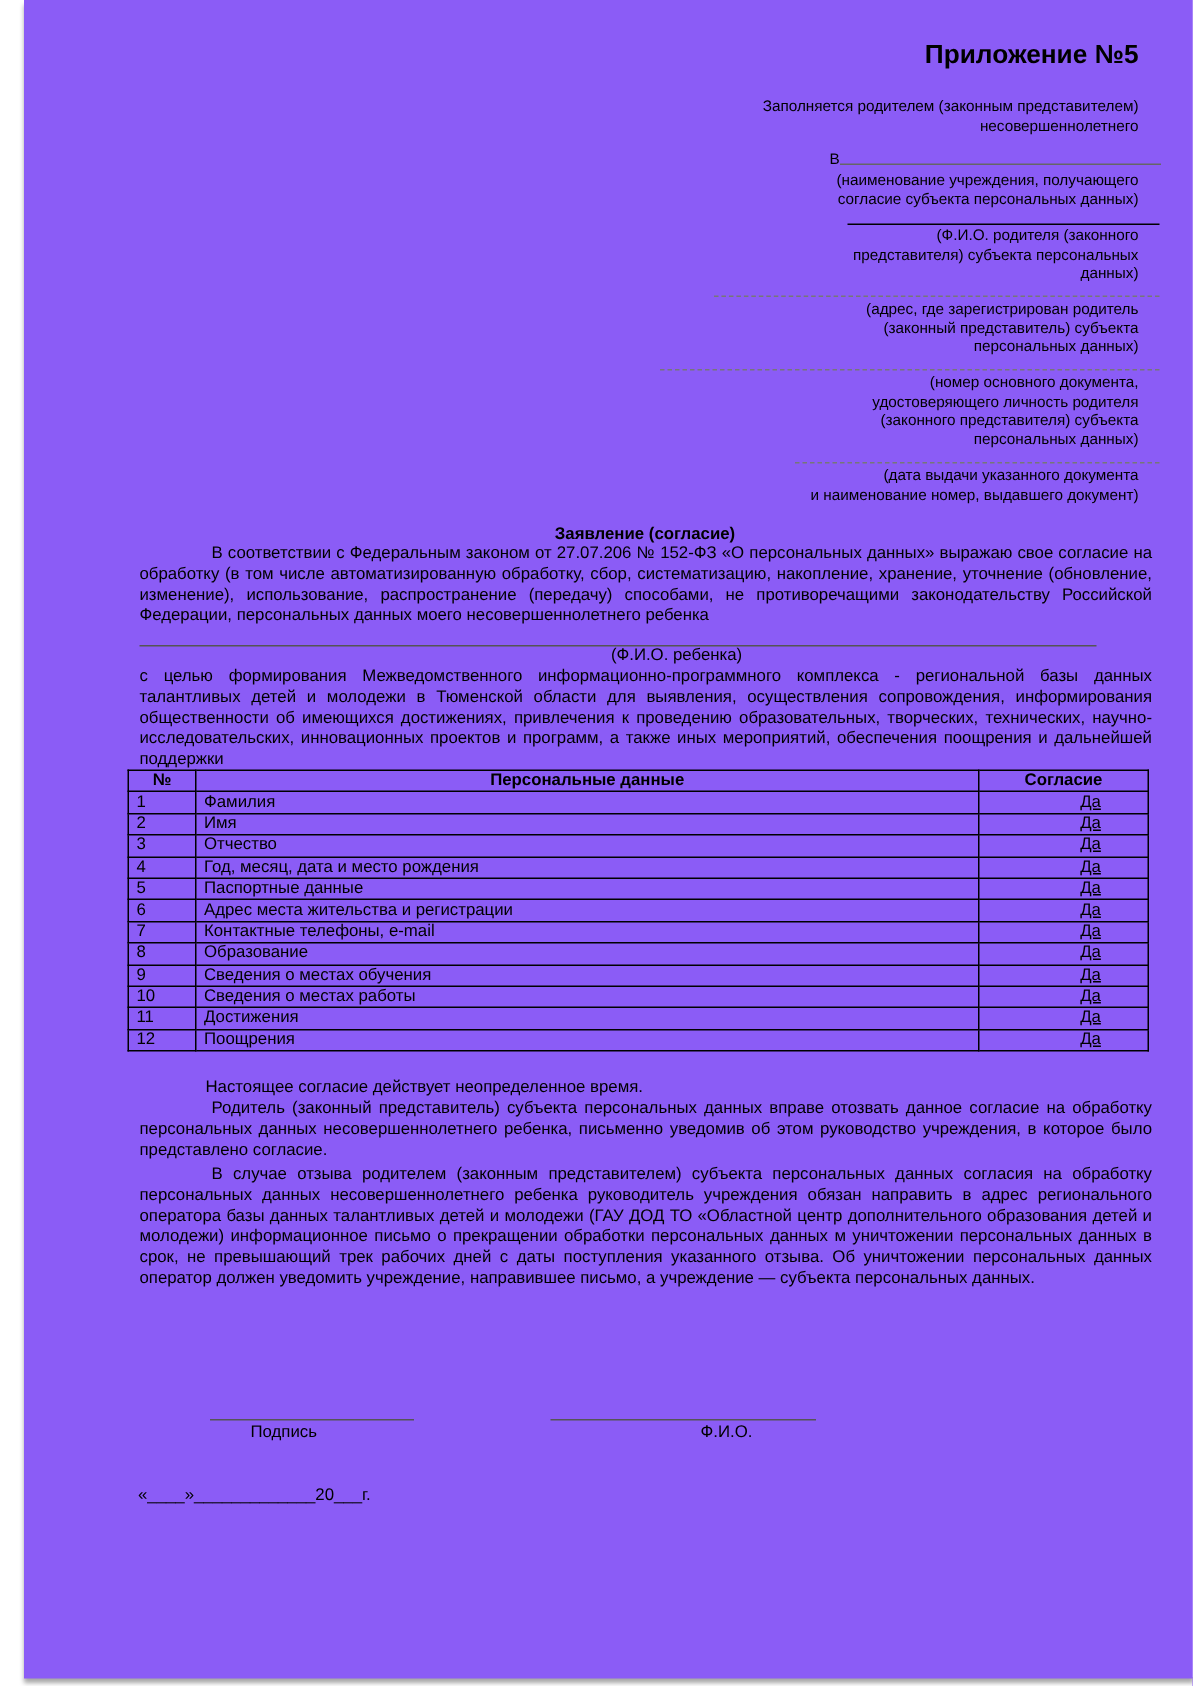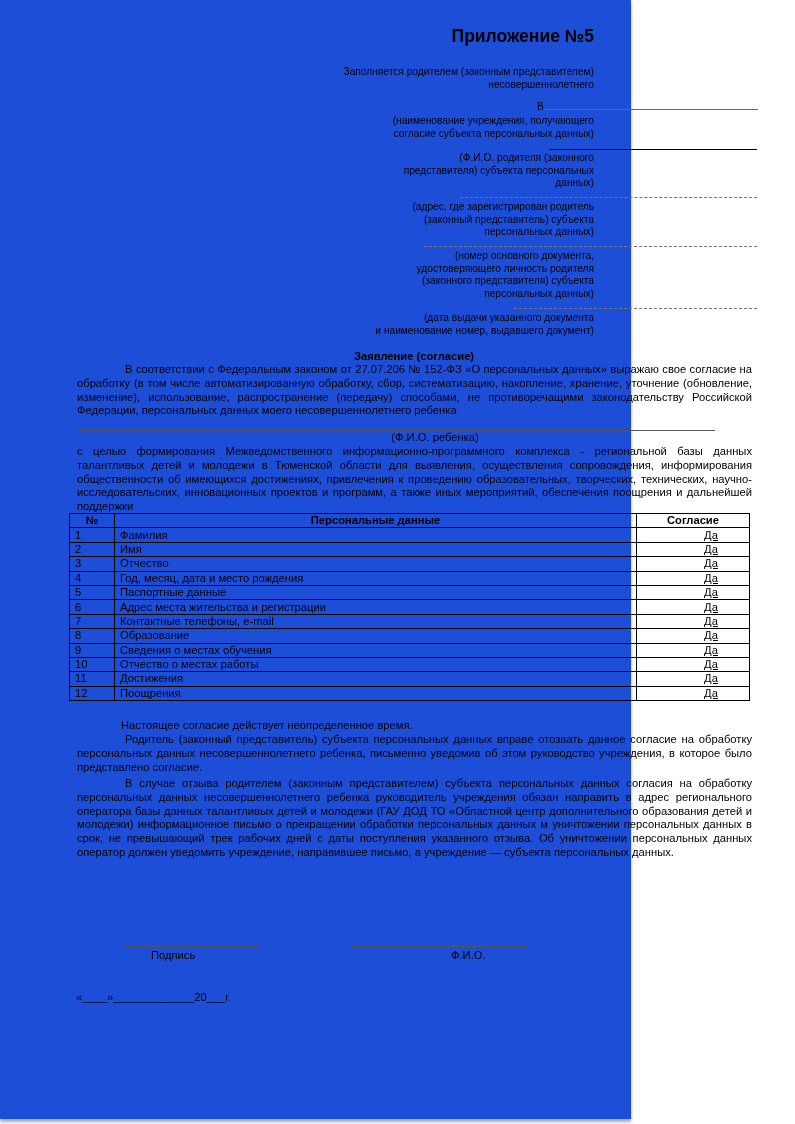--- a/index.html
+++ b/index.html
@@ -1,20 +1,20 @@
 <!DOCTYPE html>
 <html><head>
 <meta charset="utf-8">
 <style>
   html, body { margin: 0; padding: 0; }
   body {
     width: 795px; height: 1124px; background: #ffffff; position: relative; overflow: hidden;
     font-family: "Liberation Sans", sans-serif; color: #000; font-size: 11.2px;
   }
-  .page { position: absolute; left: 0; top: 0; width: 631px; height: 1119px; background: #1d4ed8;
+  .page { position: absolute; left: 16px; top: 0; width: 780px; height: 1119px; background: #8b5cf6;
     box-shadow: 0 3px 3px rgba(0,0,0,0.35); }
   .abs { position: absolute; }
   .title { right: 37px; top: 26px; font-size: 17.5px; font-weight: bold; }
   .right-block { right: 37px; text-align: right; line-height: 12.6px; font-size: 10.2px; }
   .line-solid { border-bottom: 1px solid #000; }
   .line-dash { border-bottom: 1px dashed #777; }
   .center-title { left: 0; width: 828px; text-align: center; top: 350px; font-weight: bold; font-size: 11.2px; }
   .para { left: 77px; width: 675px; text-align: justify; line-height: 13.8px; font-size: 11.2px; }
   .indent { text-indent: 48px; }
   table.pd { position: absolute; left: 69px; top: 513px; width: 681px; border-collapse: collapse; font-size: 11.2px; }
@@ -132,21 +132,21 @@
           <td>Образование</td>
           <td class="agree"><span>Да</span></td>
         </tr>
       <tr>
           <td class="num">9</td>
           <td>Сведения о местах обучения</td>
           <td class="agree"><span>Да</span></td>
         </tr>
       <tr>
           <td class="num">10</td>
-          <td>Отчество о местах работы</td>
+          <td>Сведения о местах работы</td>
           <td class="agree"><span>Да</span></td>
         </tr>
       <tr>
           <td class="num">11</td>
           <td>Достижения</td>
           <td class="agree"><span>Да</span></td>
         </tr>
       <tr>
           <td class="num">12</td>
           <td>Поощрения</td>

